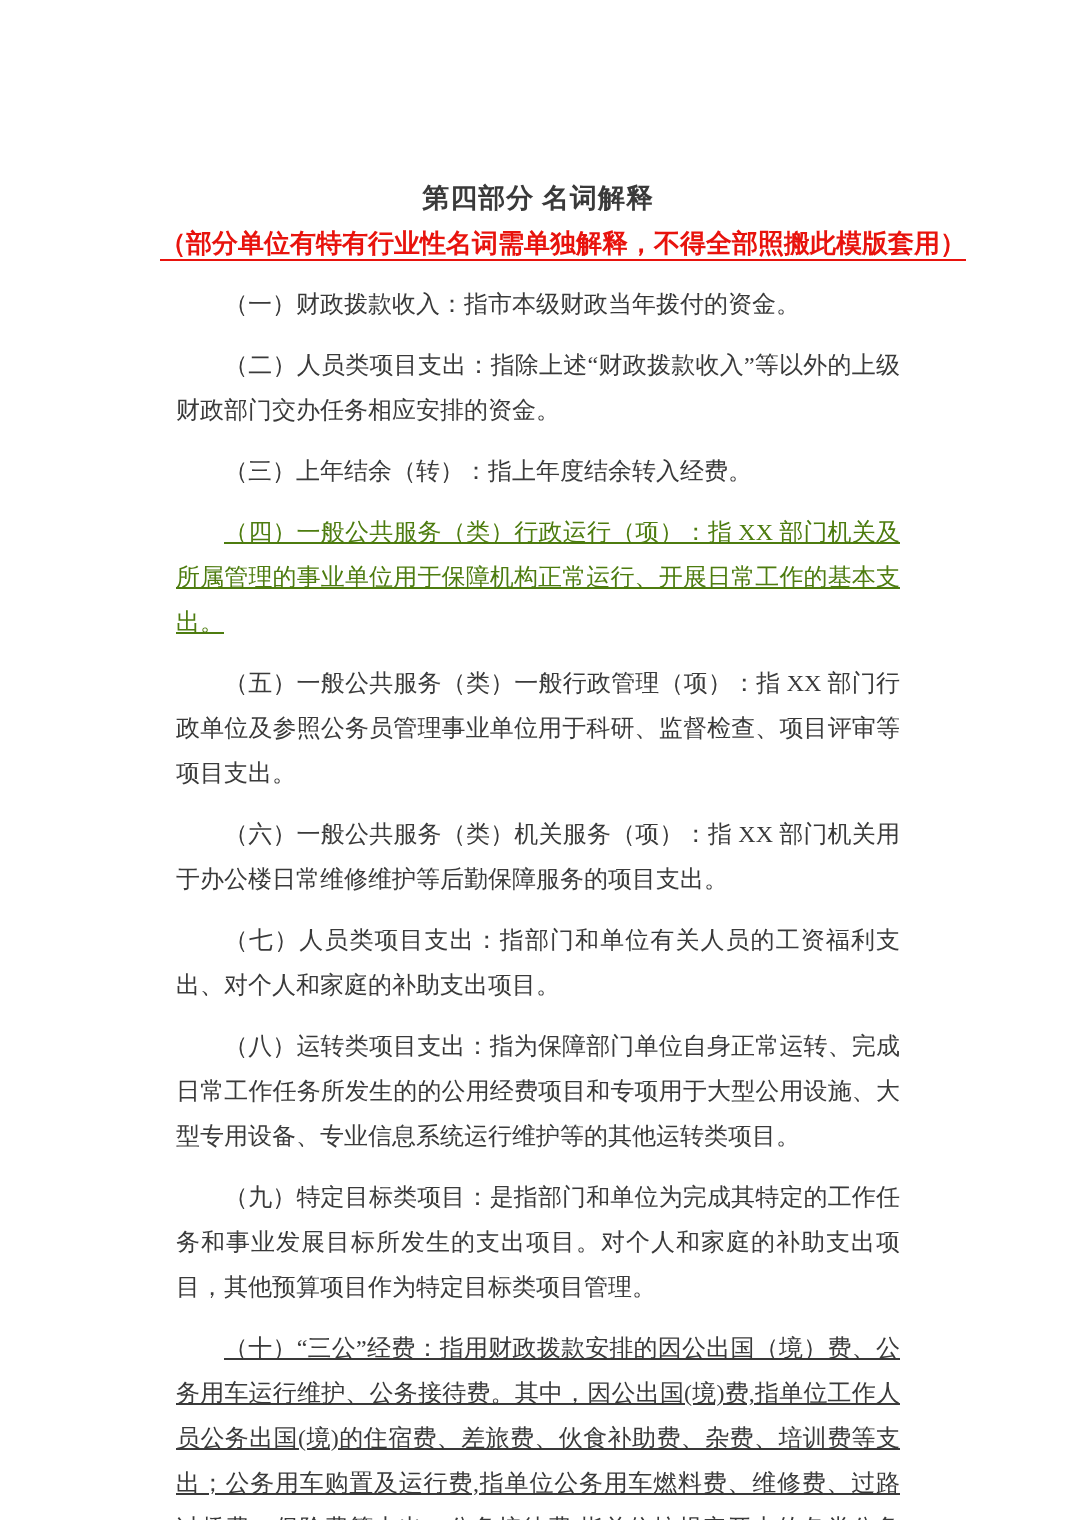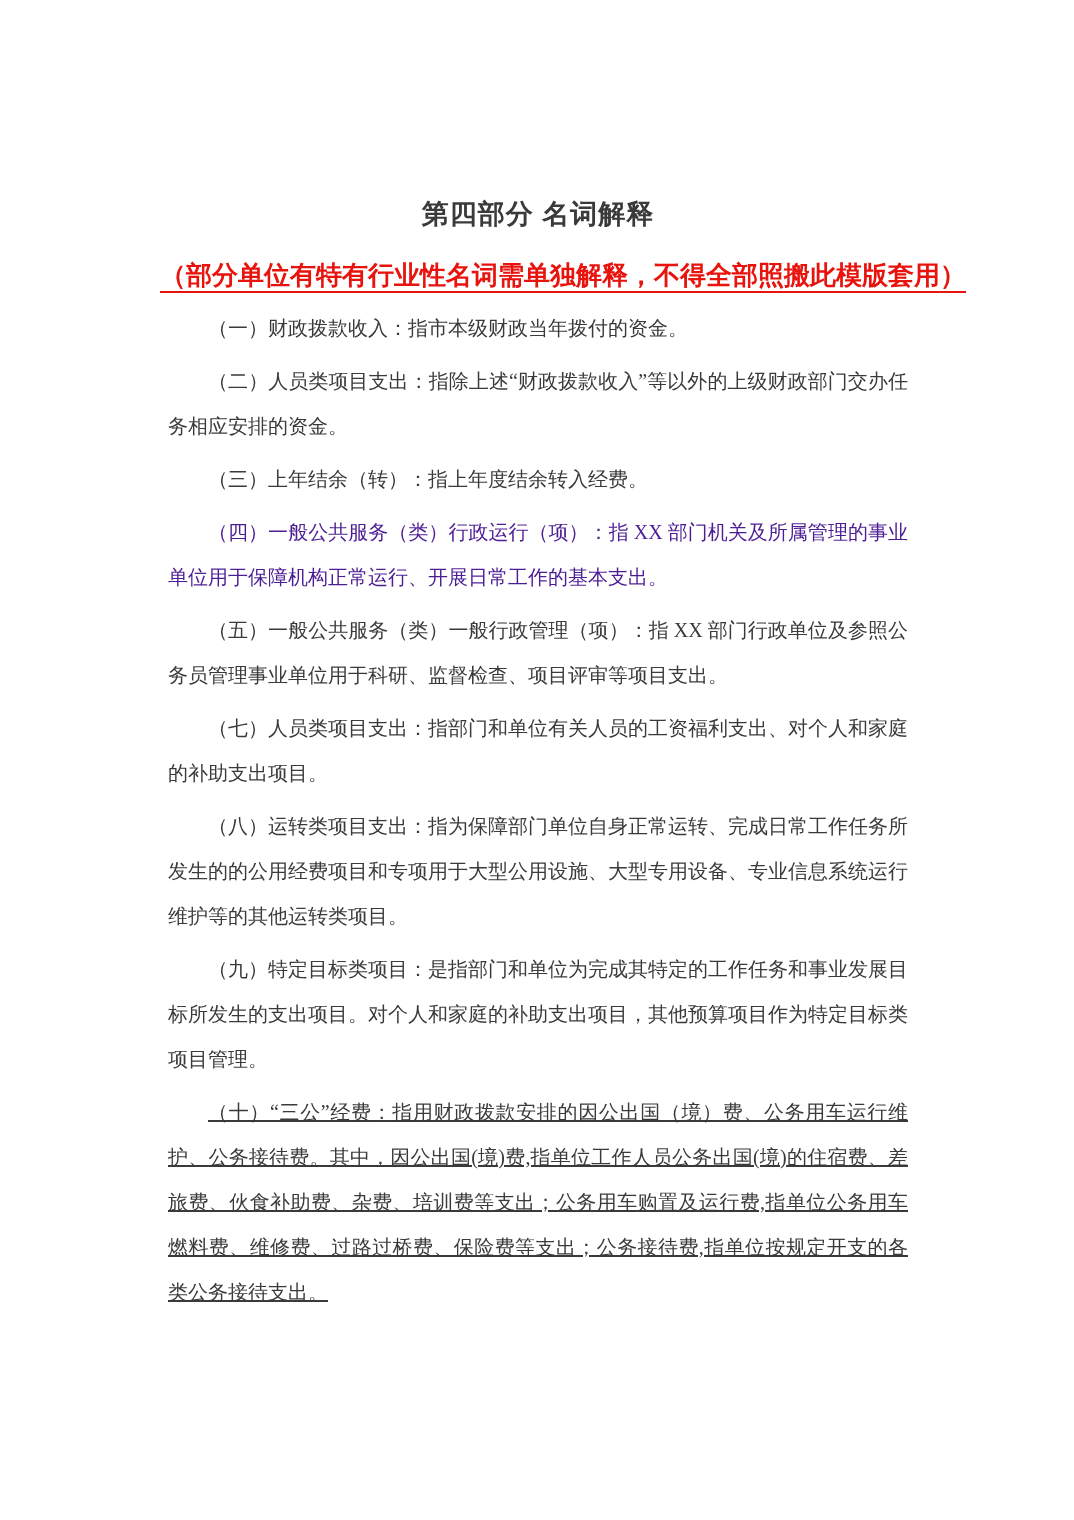--- a/index.html
+++ b/index.html
@@ -14,68 +14,69 @@
     overflow: hidden;
     font-family: "Liberation Serif", "DejaVu Serif", serif;
   }
   .page {
     position: absolute;
     left: 160px;
     top: 176px;
     width: 756px;
   }
   .doc-title {
-    font-family: Liberation Sans, sans-serif;
+    font-family: Liberation Serif, serif;
     font-size: 27px;
     font-weight: bold;
     color: #3a3a3a;
     text-align: center;
     line-height: 45px;
-    margin: 16px;
+    margin: 0;
     letter-spacing: 1px;
   }
   .doc-notice {
     font-family: "Liberation Sans", "DejaVu Sans", sans-serif;
     font-size: 26px;
     font-weight: bold;
     color: #e8130d;
     line-height: 45px;
     margin: 0;
     text-decoration: underline;
     text-decoration-thickness: 2px;
     text-underline-offset: 7px;
     white-space: nowrap;
     letter-spacing: 0;
   }
   .paragraphs {
     margin-top: 8px;
   }
   .paragraphs p {
-    margin: 8px;
-    font-size: 20px;
+    margin: 16px;
+    font-size: 24px;
     line-height: 45px;
     color: #3a3a3a;
     text-indent: 2em;
     text-align: justify;
     text-justify: inter-ideograph;
     font-weight: 400;
   }
 </style>
 </head>
 <body>
 
 <div class="page">
   <h1 class="doc-title" style="color: rgb(58, 58, 58);">第四部分 名词解释</h1>
 
   <div class="doc-notice" style="color: rgb(232, 19, 13);">（部分单位有特有行业性名词需单独解释，不得全部照搬此模版套用）</div>
 
   <div class="paragraphs">
     <p style="color: rgb(58, 58, 58);">（一）财政拨款收入：指市本级财政当年拨付的资金。</p>
     <p style="color: rgb(58, 58, 58);">（二）人员类项目支出：指除上述“财政拨款收入”等以外的上级财政部门交办任务相应安排的资金。</p>
     <p style="color: rgb(58, 58, 58);">（三）上年结余（转）：指上年度结余转入经费。</p>
-    <p style="color: #4c1d95;">（四）一般公共服务（类）行政运行（项）：指 XX 部门机关及所属管理的事业单位用于保障机构正常运行、开展日常工作的基本支出。</p>
+    <p style="color: #4d7c0f; text-decoration: underline;">（四）一般公共服务（类）行政运行（项）：指 XX 部门机关及所属管理的事业单位用于保障机构正常运行、开展日常工作的基本支出。</p>
     <p style="color: rgb(58, 58, 58);">（五）一般公共服务（类）一般行政管理（项）：指 XX 部门行政单位及参照公务员管理事业单位用于科研、监督检查、项目评审等项目支出。</p>
+    <p style="color: rgb(58, 58, 58);">（六）一般公共服务（类）机关服务（项）：指 XX 部门机关用于办公楼日常维修维护等后勤保障服务的项目支出。</p>
     <p style="color: rgb(58, 58, 58);">（七）人员类项目支出：指部门和单位有关人员的工资福利支出、对个人和家庭的补助支出项目。</p>
     <p style="color: rgb(58, 58, 58);">（八）运转类项目支出：指为保障部门单位自身正常运转、完成日常工作任务所发生的的公用经费项目和专项用于大型公用设施、大型专用设备、专业信息系统运行维护等的其他运转类项目。</p>
     <p style="color: rgb(58, 58, 58);">（九）特定目标类项目：是指部门和单位为完成其特定的工作任务和事业发展目标所发生的支出项目。对个人和家庭的补助支出项目，其他预算项目作为特定目标类项目管理。</p>
     <p style="color: rgb(58, 58, 58); text-decoration: underline;">（十）“三公”经费：指用财政拨款安排的因公出国（境）费、公务用车运行维护、公务接待费。其中，因公出国(境)费,指单位工作人员公务出国(境)的住宿费、差旅费、伙食补助费、杂费、培训费等支出；公务用车购置及运行费,指单位公务用车燃料费、维修费、过路过桥费、保险费等支出；公务接待费,指单位按规定开支的各类公务接待支出。</p>
   </div>
 </div>
 
 </body></html>

